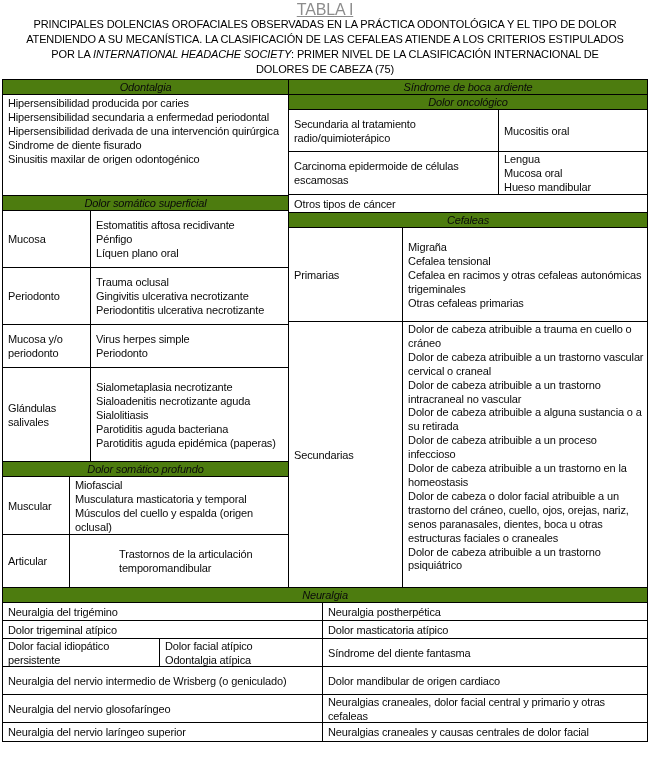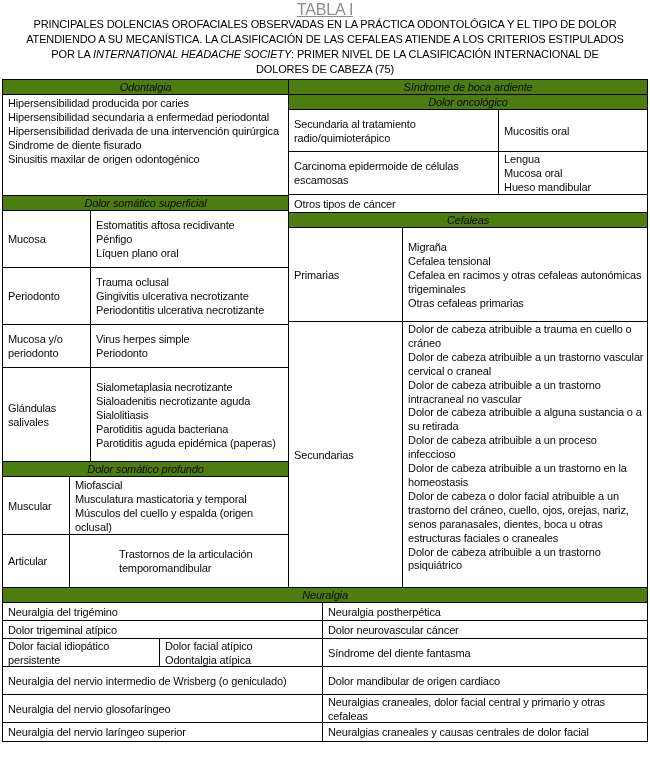--- a/index.html
+++ b/index.html
@@ -190,21 +190,21 @@
     <div>
       <div class="shdr">Neuralgia</div>
 
       <div class="nrow n-s">
         <div class="ncl">Neuralgia del trigémino</div>
         <div class="ncr">Neuralgia postherpética</div>
       </div>
 
       <div class="nrow n-s">
         <div class="ncl">Dolor trigeminal atípico</div>
-        <div class="ncr">Dolor neurovascular cáncer</div>
+        <div class="ncr">Dolor masticatoria atípico</div>
       </div>
 
       <div class="nrow n-d">
         <div class="n-r3a">Dolor facial idiopático persistente</div>
         <div class="n-r3b">
             <div class="li">Dolor facial atípico</div>
             <div class="li">Odontalgia atípica</div>
           </div>
         <div class="ncr">Síndrome del diente fantasma</div>
       </div>

